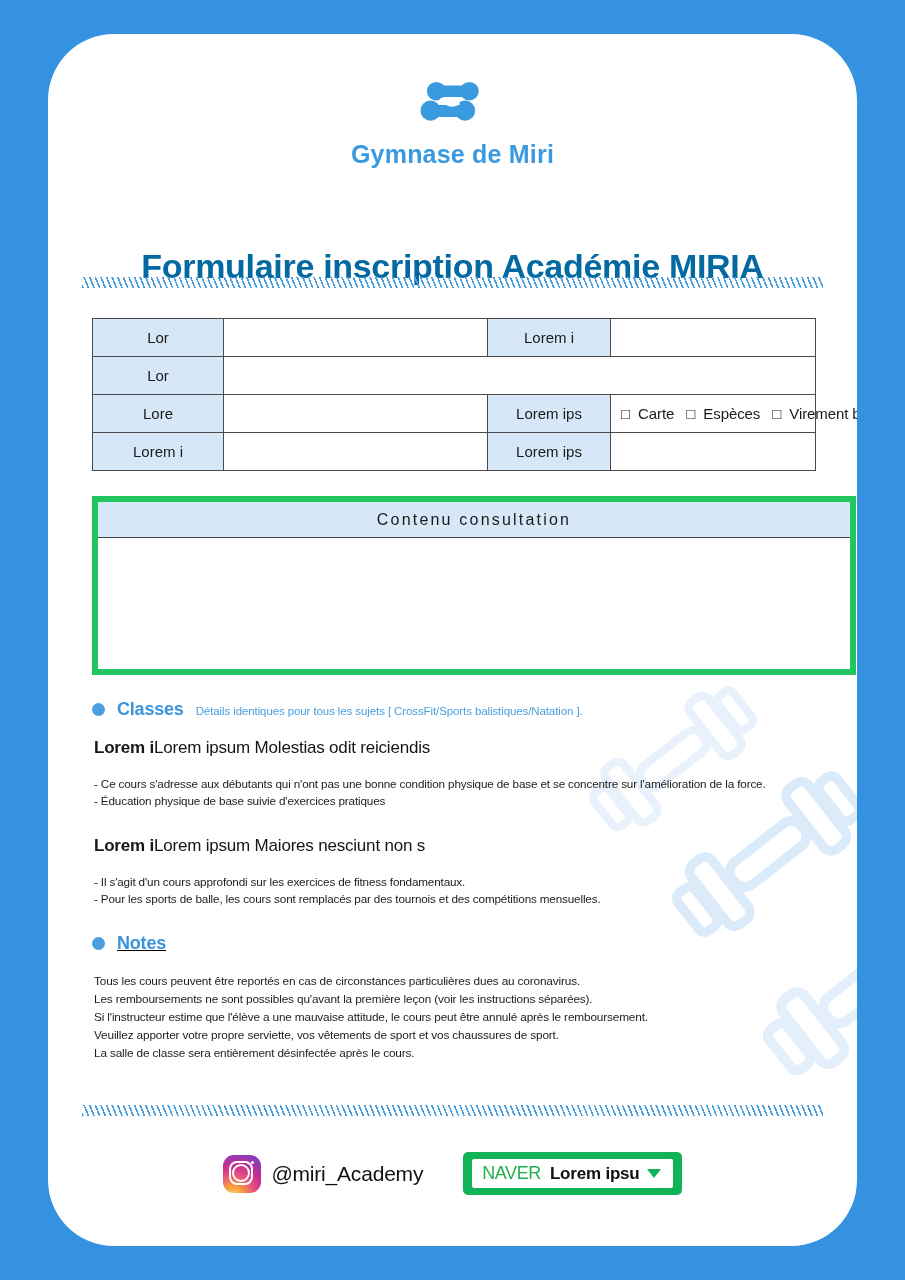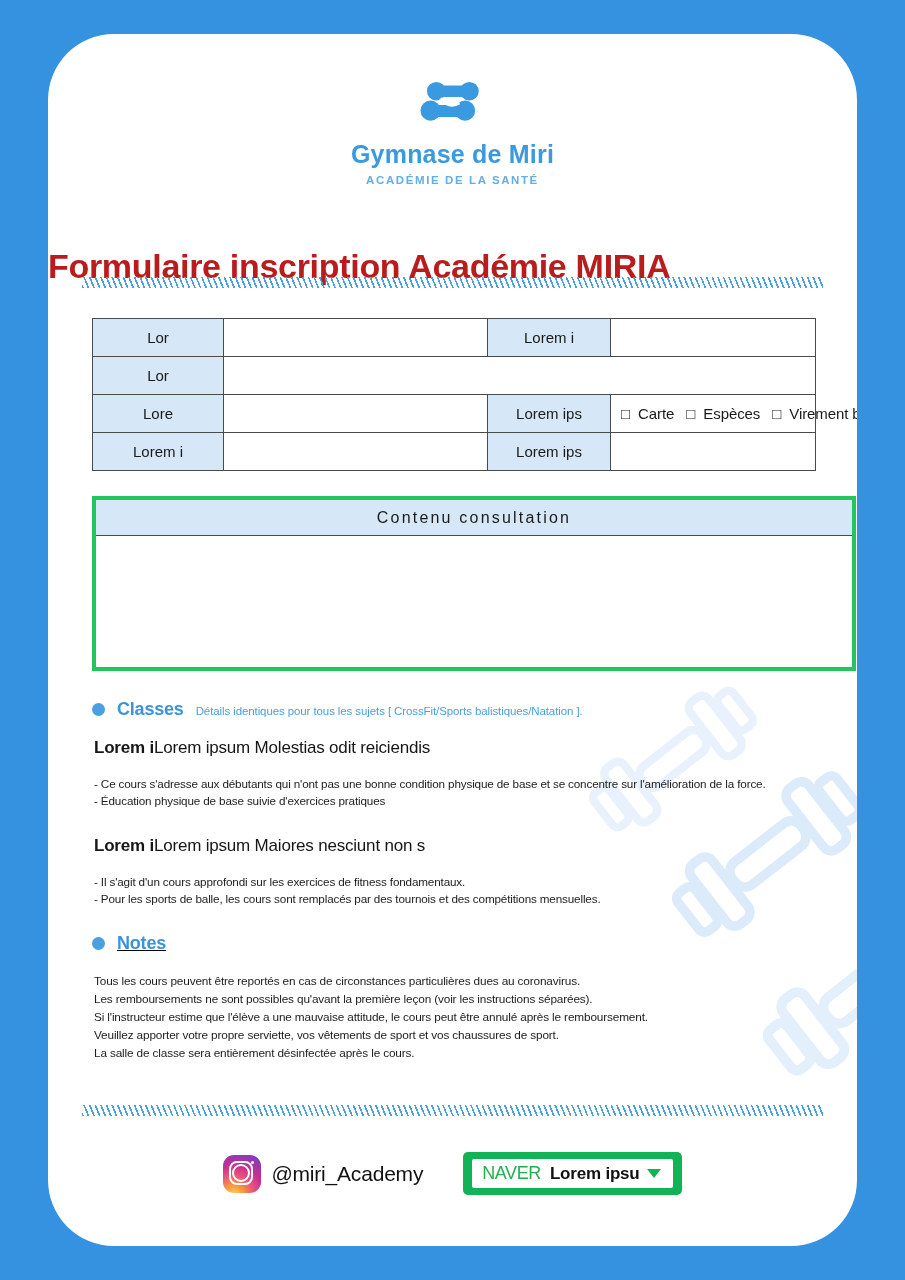--- a/index.html
+++ b/index.html
@@ -63,23 +63,24 @@
     color: #62aee6;
     letter-spacing: 1.6px;
   }
 
   
   .doc-title {
     position: absolute;
     left: 0;
     right: 0;
     top: 213px;
+    text-align: center;
     font-size: 34px;
     font-weight: bold;
-    color: #b91c1c;
+    color: #0369a1;
     letter-spacing: -0.3px;
   }
 
   
   .stripe-divider {
     position: absolute;
     left: 34px;
     width: 741px;
     height: 11px;
     background-image: repeating-linear-gradient(
@@ -123,21 +124,21 @@
     white-space: nowrap;
   }
   .cell-choices span { margin: 0 2px; }
 
   
   .consult-box {
     position: absolute;
     left: 44px;
     top: 462px;
     width: 764px;
-    border: 4px solid #22c55e;
+    border: 6px solid #22c55e;
     box-sizing: border-box;
   }
   .consult-head {
     background: #d6e8f7;
     border-bottom: 1px solid #4a4a4a;
     height: 35px;
     line-height: 35px;
     text-align: center;
     font-size: 16px;
     letter-spacing: 2.2px;
@@ -340,21 +341,20 @@
         <circle cx="38" cy="17" r="13"></circle>
         <circle cx="84" cy="17" r="13"></circle>
         <rect x="38" y="9" width="46" height="16" rx="8"></rect>
         <circle cx="30" cy="44" r="14"></circle>
         <circle cx="78" cy="44" r="14"></circle>
         <rect x="30" y="36" width="48" height="17" rx="8.5"></rect>
       </g>
       <path d="M44 27 Q56 41 70 33" fill="none" stroke="#ffffff" stroke-width="5"></path>
     </svg>
     <div class="logo-name">Gymnase de Miri</div>
-    <div class="logo-sub">ACADÉMIE DE LA SANTÉ</div>
   </div>
 
   <div class="doc-title">Formulaire inscription Académie MIRIA</div>
 
   <div class="stripe-divider stripe-top"></div>
 
   <table class="form-table">
     <tbody>
         <tr>
       <td class="cell-label" style="width:118px;">Lor</td>

